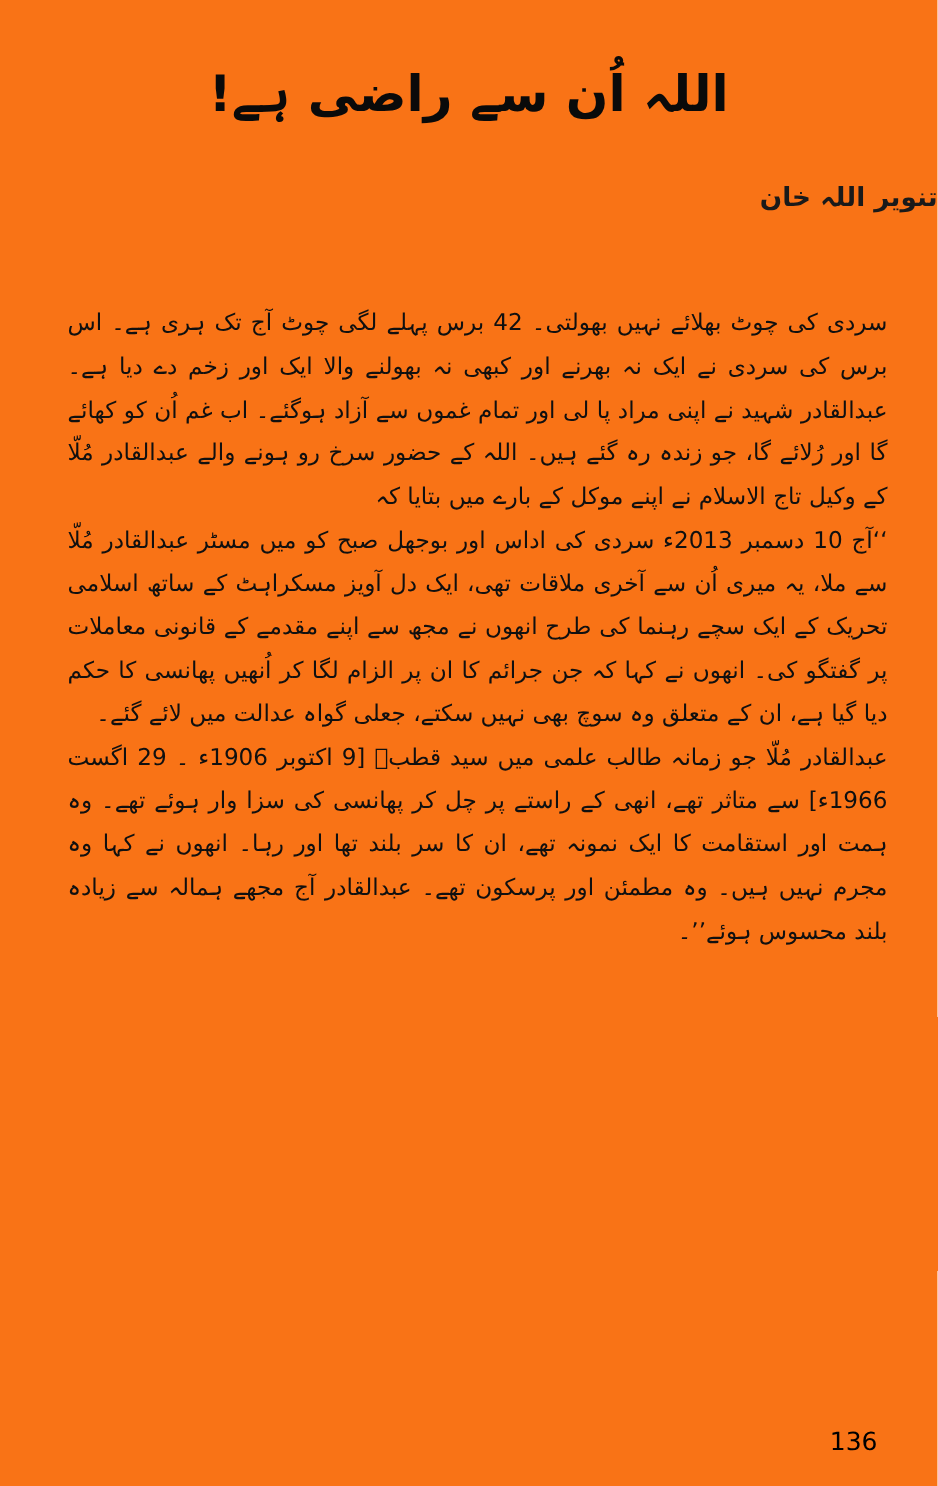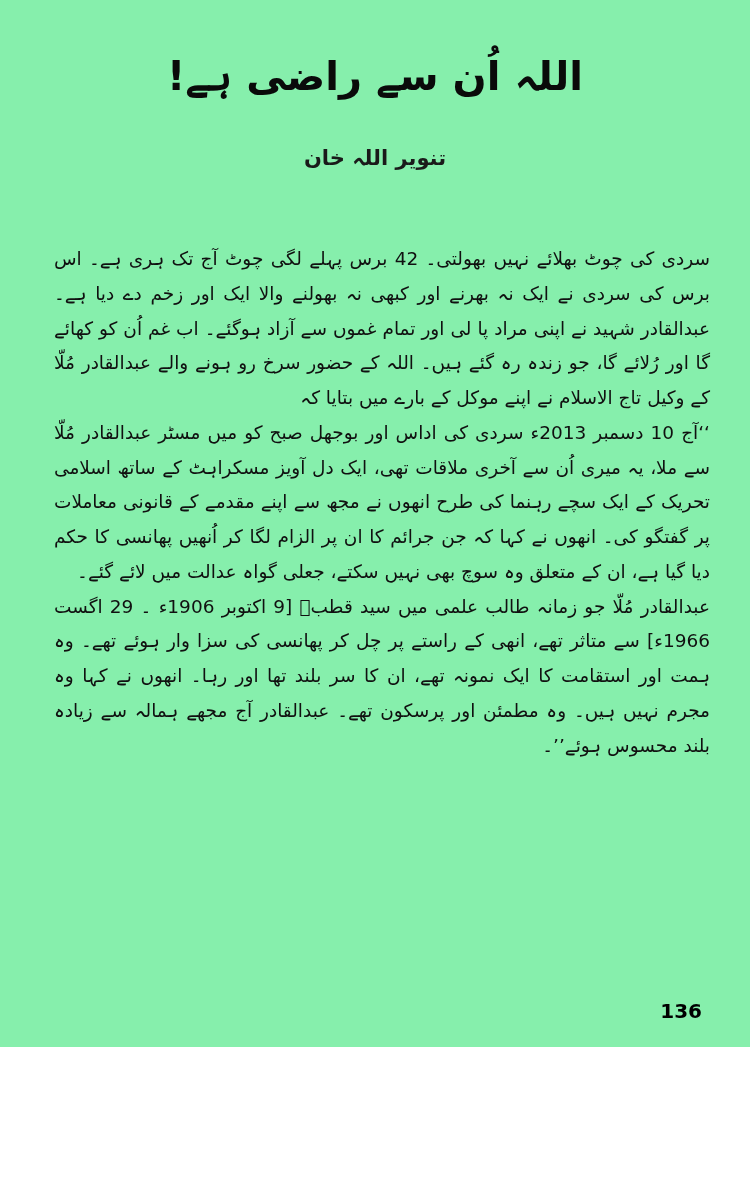--- a/index.html
+++ b/index.html
@@ -3,39 +3,39 @@
 <meta charset="utf-8">
 <style>
   html, body {
     margin: 0;
     padding: 0;
     background: #ffffff;
   }
   .page {
     position: relative;
     width: 750px;
-    height: 1047px;
+    height: 1189px;
     margin: 0 auto;
-    background: #86efac;
+    background: #f97316;
     font-family: "DejaVu Sans", sans-serif;
     color: #111111;
     overflow: hidden;
     direction: rtl;
   }
   .title {
     margin-top: 48px;
     text-align: center;
     font-size: 40px;
     font-weight: bold;
     line-height: 1.4;
     color: #0a0a0a;
   }
   .author {
     margin-top: 42px;
-    text-align: center;
+    text-align: right;
     font-size: 21px;
     font-weight: bold;
     color: #1a1a1a;
   }
   .body-text {
     margin: 72px 40px 0 54px;
     font-size: 18.5px;
     line-height: 1.88;
     text-align: justify;
     text-align-last: right;
@@ -45,21 +45,21 @@
     margin: 0;
     padding: 0;
   }
   .page-number {
     position: absolute;
     bottom: 24px;
     left: 48px;            
     right: auto;
     direction: ltr;
     font-size: 20px;
-    font-weight: bold;
+    font-weight: normal;
     color: #000000;
   }
   
   .page-number {
     left: auto;
     right: 48px;
   }
   
   .body-text p, .title, .author {
     unicode-bidi: plaintext;

